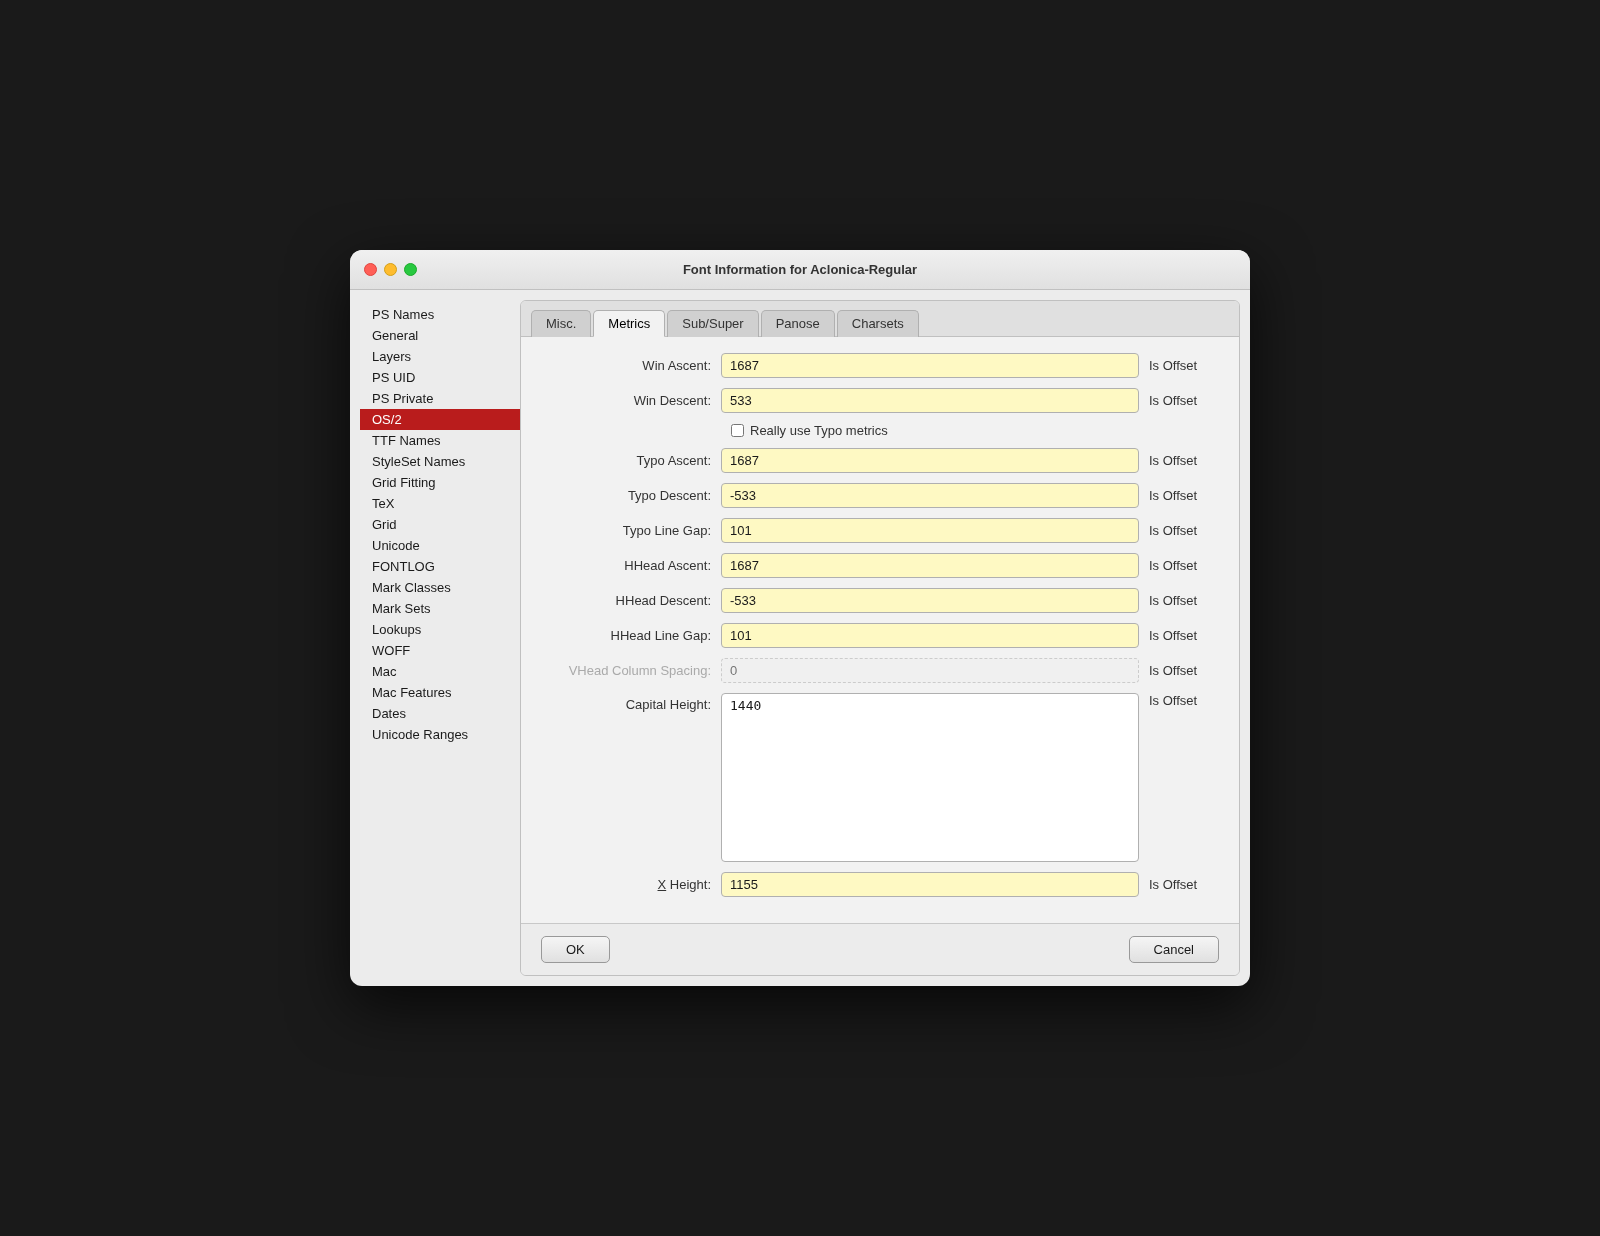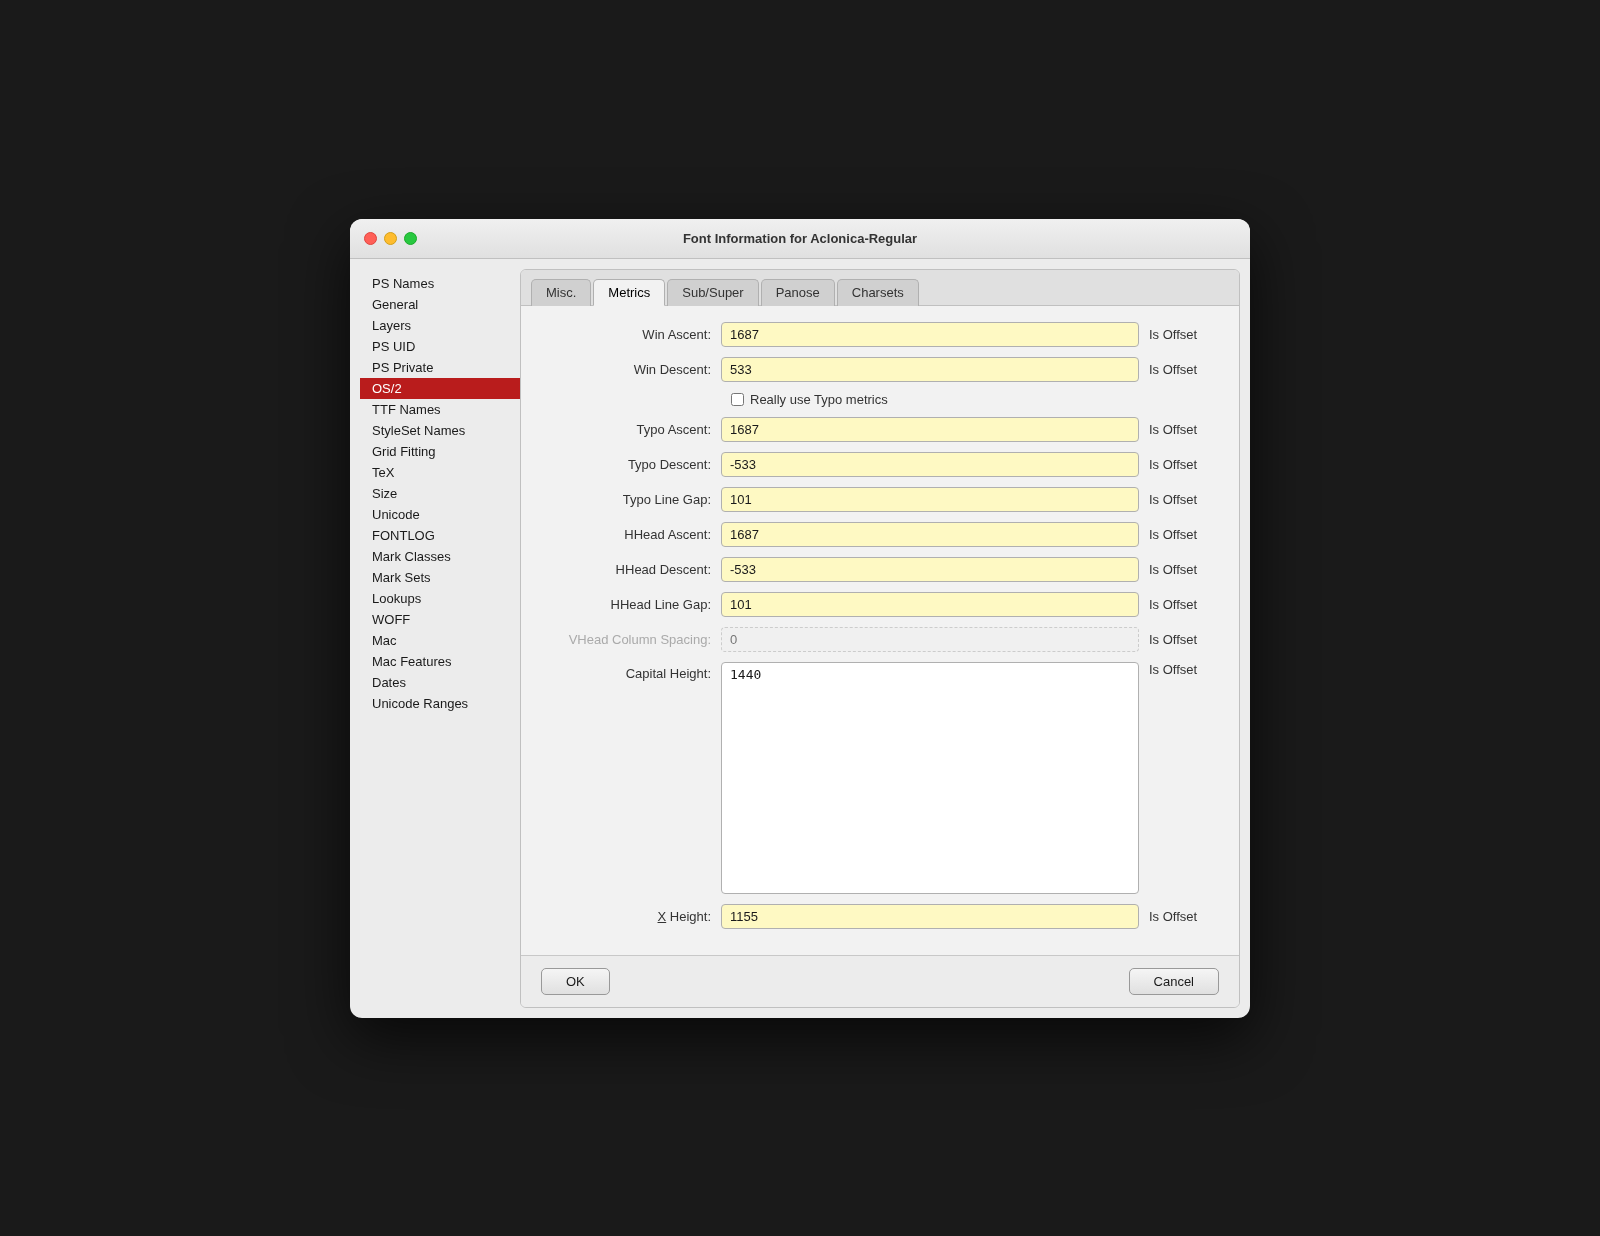--- a/index.html
+++ b/index.html
@@ -187,21 +187,21 @@
 
     .textarea-input {
       flex: 1;
       padding: 4px 8px;
       border: 1px solid #b0b0b0;
       border-radius: 4px;
       background: white;
       font-size: 13px;
       color: #1a1a1a;
       resize: none;
-      height: 232px;
+      height: 169px;
       outline: none;
     }
 
     .form-row.tall {
       align-items: flex-start;
     }
 
     .form-row.tall .field-label {
       padding-top: 4px;
     }
@@ -246,21 +246,21 @@
     <div class="sidebar-item">PS Names</div>
         <div class="sidebar-item">General</div>
         <div class="sidebar-item">Layers</div>
         <div class="sidebar-item">PS UID</div>
         <div class="sidebar-item">PS Private</div>
         <div class="sidebar-item active">OS/2</div>
         <div class="sidebar-item">TTF Names</div>
         <div class="sidebar-item">StyleSet Names</div>
         <div class="sidebar-item">Grid Fitting</div>
         <div class="sidebar-item">TeX</div>
-        <div class="sidebar-item">Size</div>
+        <div class="sidebar-item">Grid</div>
         <div class="sidebar-item">Unicode</div>
         <div class="sidebar-item">FONTLOG</div>
         <div class="sidebar-item">Mark Classes</div>
         <div class="sidebar-item">Mark Sets</div>
         <div class="sidebar-item">Lookups</div>
         <div class="sidebar-item">WOFF</div>
         <div class="sidebar-item">Mac</div>
         <div class="sidebar-item">Mac Features</div>
         <div class="sidebar-item">Dates</div>
         <div class="sidebar-item">Unicode Ranges</div>

